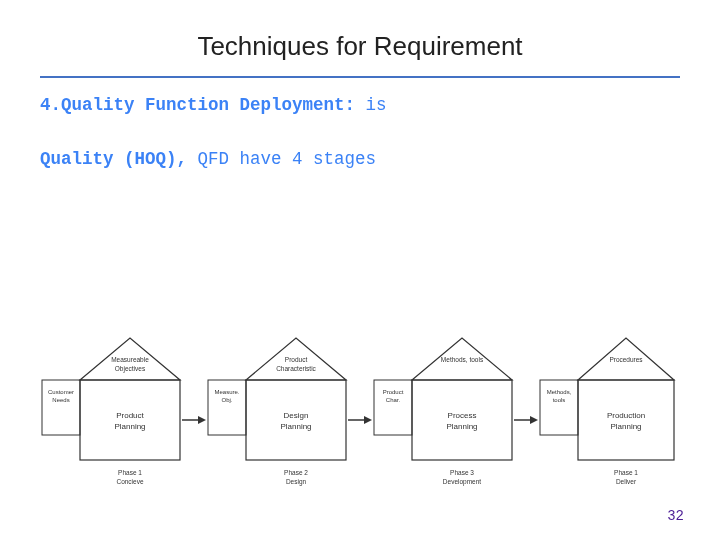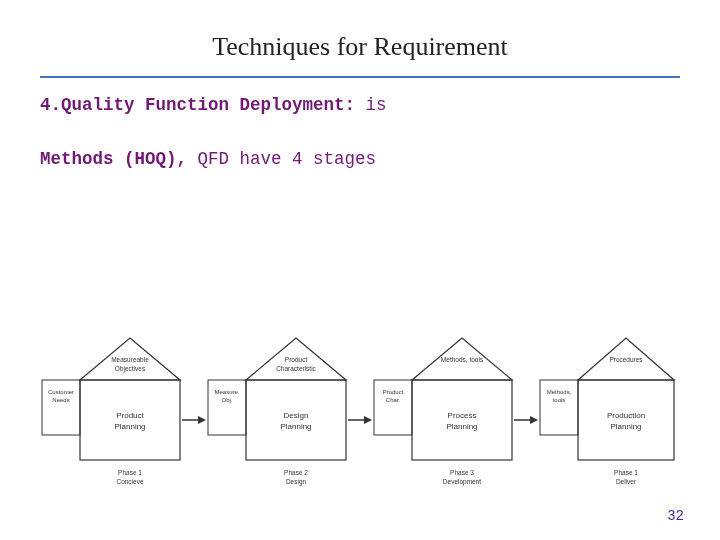--- a/index.html
+++ b/index.html
@@ -17,34 +17,34 @@
       display: flex;
       flex-direction: column;
     }
     .title-section {
       text-align: center;
       margin-bottom: 12px;
     }
     .title-text {
       font-size: 26px;
       font-weight: normal;
-      font-family: Liberation Serif, serif;
+      font-family: Liberation Sans, sans-serif;
       color: #222;
       line-height: 1.3;
     }
     .divider {
       width: 100%;
       height: 2px;
       background: #4472c4;
       margin-bottom: 14px;
     }
     .content-text {
       font-size: 17.5px;
       font-family: 'Courier New', Courier, monospace;
-      color: #701a75;
+      color: #3b82f6;
       line-height: 1.55;
       margin-bottom: 28px;
     }
     .content-text strong {
       font-weight: bold;
     }
     .diagram-area {
       flex: 1;
       display: flex;
       align-items: flex-end;
@@ -70,21 +70,21 @@
 <div class="slide">
   <div class="title-section">
     <div class="title-text">
       <span>Techniques for Requirement</span><br>
     </div>
   </div>
   <div class="divider"></div>
   <div class="content-text">
     <span><strong>4.Quality Function Deployment:</strong> is</span><br>
     <br>
-    <span><strong>Methods (HOQ),</strong> QFD have 4 stages</span>
+    <span><strong>Quality (HOQ),</strong> QFD have 4 stages</span>
   </div>
   <div class="diagram-area">
     <svg class="diagram-svg" viewBox="0 0 640 220" xmlns="http://www.w3.org/2000/svg">
 
       <rect x="2" y="80" width="38" height="55" fill="none" stroke="#333" stroke-width="1"></rect>
       <text x="21" y="94" text-anchor="middle" font-size="6" font-family="Arial" fill="#333">Customer</text>
       <text x="21" y="102" text-anchor="middle" font-size="6" font-family="Arial" fill="#333">Needs</text>
 
       <rect x="40" y="80" width="100" height="80" fill="none" stroke="#333" stroke-width="1.2"></rect>
 

